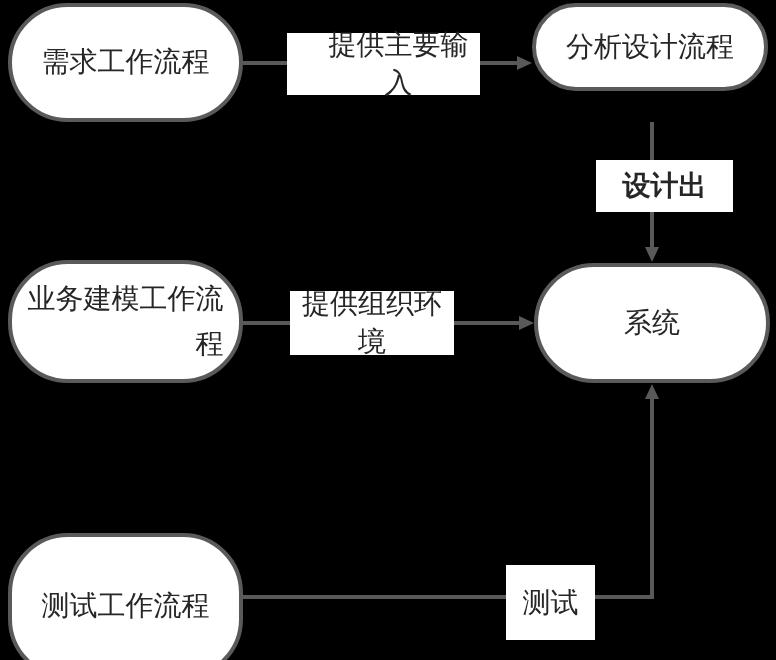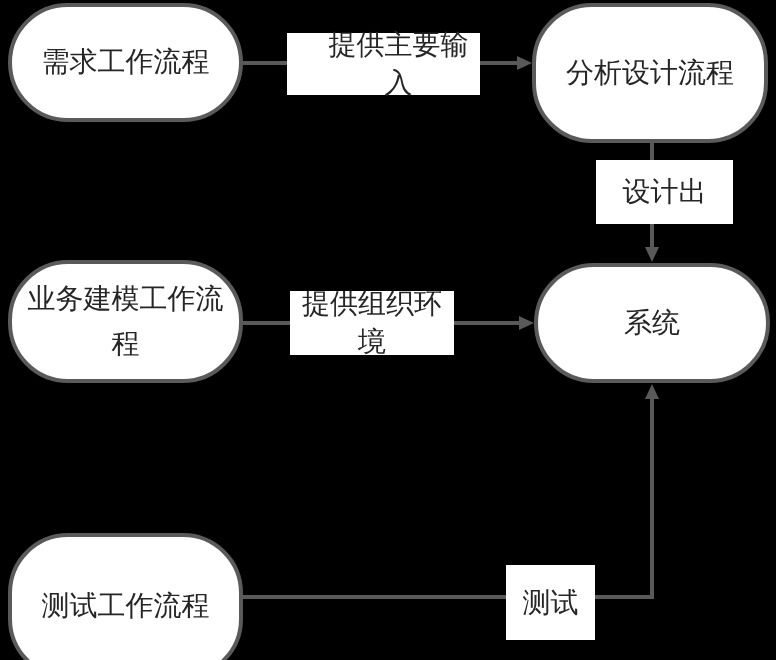--- a/index.html
+++ b/index.html
@@ -17,21 +17,21 @@
   }
   .node {
     position: absolute;
     box-sizing: border-box;
     background: #ffffff;
     border: 4px solid #5a5a5a;
     border-radius: 60px;
     display: flex;
     align-items: center;
     justify-content: center;
-    text-align: center;
+    text-align: right;
     color: #262626;
     font-size: 28px;
     line-height: 1.6;
     z-index: 3;
   }
   .node .node-label {
     white-space: pre-line;
     padding: 0 12px;
   }
   .edge-line {
@@ -67,31 +67,31 @@
     color: #262626;
     font-size: 28px;
     display: flex;
     align-items: center;
     justify-content: center;
     text-align: center;
     z-index: 2;
   }
   
   .node-requirements     { left: 8px;   top: 3px;   width: 235px; height: 119px; }
-  .node-analysis-design  { left: 532px; top: 3px;   width: 236px; height: 140px; }
+  .node-analysis-design  { left: 532px; top: 3px;   width: 236px; height: 88px; }
   .node-business-modeling{ left: 8px;   top: 260px; width: 235px; height: 123px; }
   .node-system           { left: 534px; top: 263px; width: 236px; height: 120px; }
   .node-testing          { left: 8px;   top: 533px; width: 235px; height: 146px; }
   
   .line-a   { left: 243px; top: 61px;  width: 276px; height: 4px; }
   .arrow-a  { left: 517px; top: 56px; }
   .label-a  { left: 287px; top: 33px;  width: 193px; height: 62px; padding-left: 30px; }
   .line-b   { left: 650px; top: 122px; width: 4px;   height: 126px; }
   .arrow-b  { left: 645px; top: 247px; }
-  .label-b  { left: 596px; top: 160px; width: 137px; height: 64px; }
+  .label-b  { left: 596px; top: 160px; width: 137px; height: 52px; font-weight: bold; }
   .line-c   { left: 243px; top: 321px; width: 278px; height: 4px; }
   .arrow-c  { left: 519px; top: 316px; }
   .label-c  { left: 290px; top: 291px; width: 164px; height: 64px; }
   .line-d-h { left: 243px; top: 595px; width: 411px; height: 4px; }
   .line-d-v { left: 650px; top: 398px; width: 4px;   height: 201px; }
   .arrow-d  { left: 645px; top: 384px; }
   .label-d  { left: 506px; top: 565px; width: 89px;  height: 75px; }
 </style>
 </head>
 <body>

